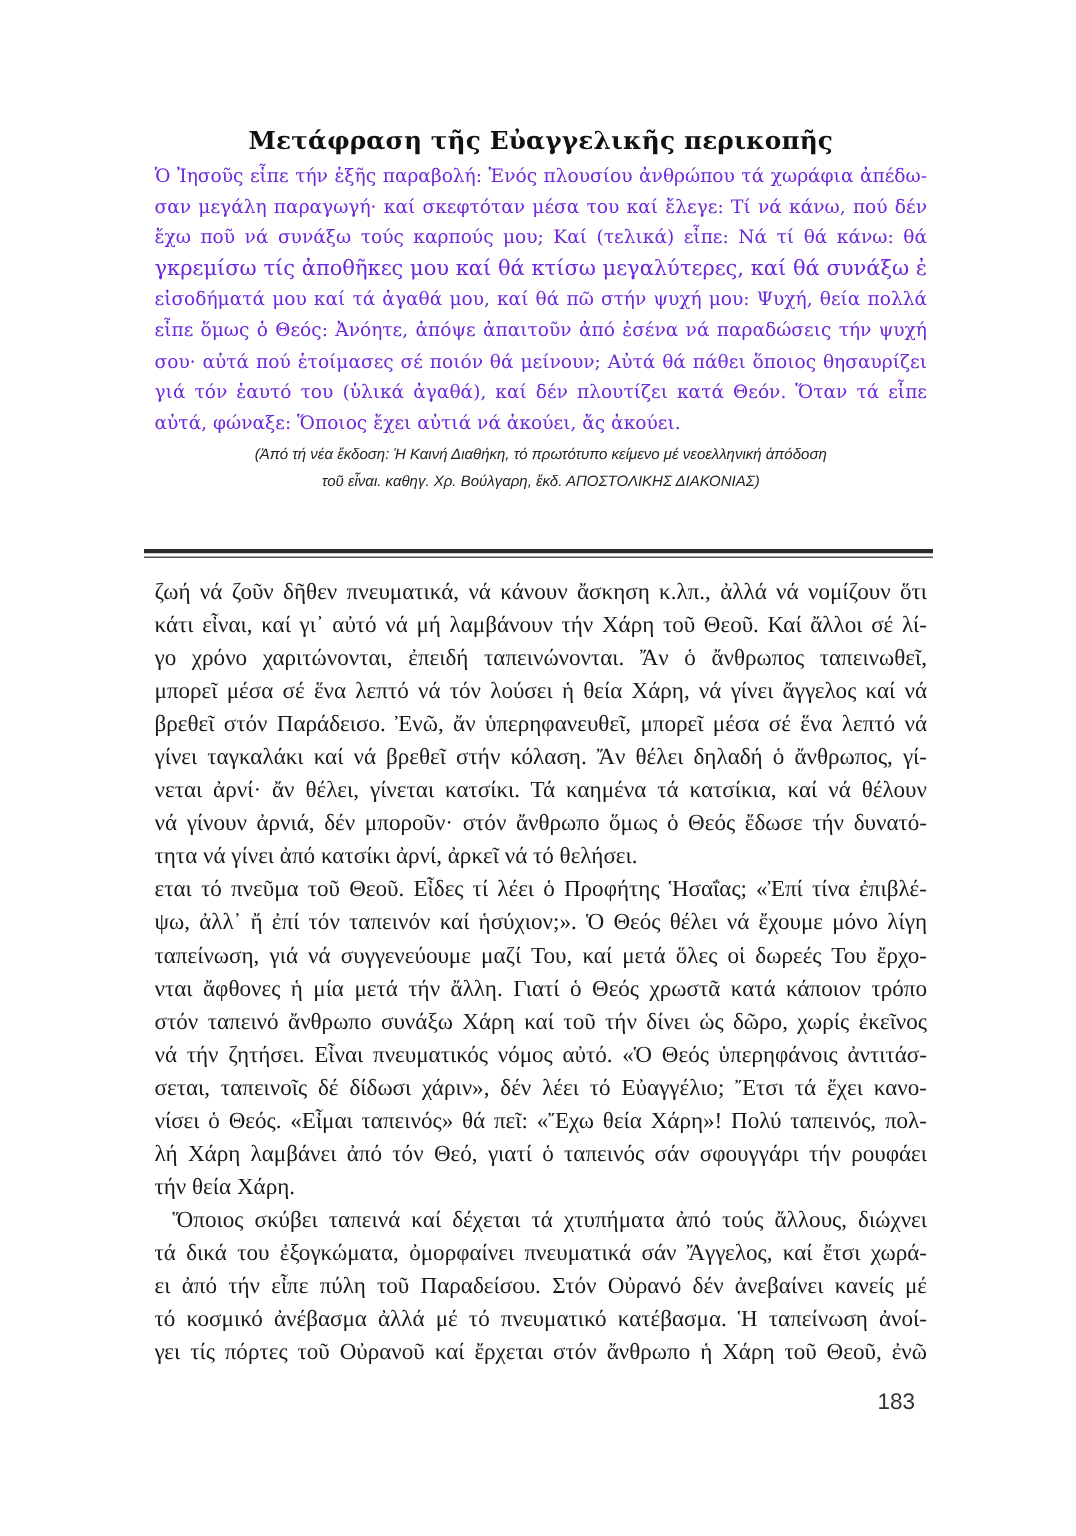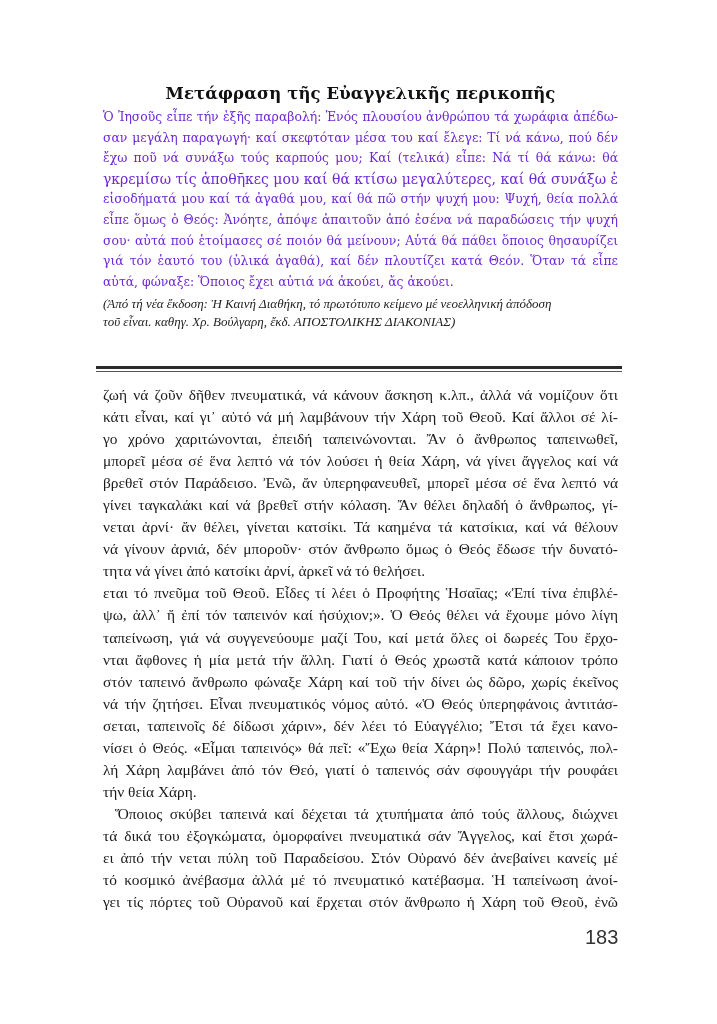--- a/index.html
+++ b/index.html
@@ -3,29 +3,29 @@
   <meta charset="utf-8">
   <style>
     html, body { margin: 0; padding: 0; background: #ffffff; }
     body { width: 717px; height: 1024px; position: relative; overflow: hidden; color: #1a1a1a; }
     .page { position: absolute; left: 0; top: 0; width: 662px; height: 1024px; background: #fff; }
     .box { position: absolute; left: 103px; top: 84px; width: 515px; }
     .title { font-family: "DejaVu Serif", serif; font-weight: bold; font-size: 16.5px; text-align: center; margin: 0 0 4px 0; letter-spacing: 0.1px; color: #111; }
     .gospel p { font-family: "DejaVu Serif", serif; font-size: 12.4px; line-height: 20.6px; margin: 0; text-align: justify; color: #6d28d9; }
     .line { display: block; text-align: justify; text-align-last: justify; white-space: nowrap; overflow: hidden; }
     .line.last { text-align-last: left; }
-    .source { font-family: Liberation Serif, serif; font-style: italic; font-size: 13px; line-height: 17.5px; text-align: left; margin-top: 3px; color: #222; }
+    .source { font-family: Liberation Sans, sans-serif; font-style: italic; font-size: 10px; line-height: 17.5px; text-align: center; margin-top: 3px; color: #222; }
     .rule { position: absolute; left: 96px; top: 366px; width: 526px; }
     .rule .thick { height: 3px; background: #2a2a2a; }
     .rule .gap { height: 2px; background: #fff; }
     .rule .thin { height: 1px; background: #555; }
     .main { position: absolute; left: 103px; top: 384px; width: 515px; }
     .main .line { font-family: "Liberation Serif", serif; font-size: 15.4px; line-height: 22.05px; color: #1a1a1a; }
     .main .indent { padding-left: 12px; }
-    .pageno { position: absolute; left: 585px; top: 926px; font-family: "Liberation Sans", sans-serif; font-size: 20px; color: #333; }
+    .pageno { position: absolute; left: 585px; top: 926px; font-family: "Liberation Sans", sans-serif; font-size: 15px; color: #333; }
   </style>
 </head>
 <body>
 
 <div class="page">
 
   <div class="box gospel">
     <h2 class="title">Μετάφραση τῆς Εὐαγγελικῆς περικοπῆς</h2>
     <p>
       <span class="line">Ὁ Ἰησοῦς εἶπε τήν ἑξῆς παραβολή: Ἑνός πλουσίου ἀνθρώπου τά χωράφια ἀπέδω-</span>
@@ -60,30 +60,30 @@
       <span class="line">γίνει ταγκαλάκι καί νά βρεθεῖ στήν κόλαση. Ἄν θέλει δηλαδή ὁ ἄνθρωπος, γί-</span>
       <span class="line">νεται ἀρνί· ἄν θέλει, γίνεται κατσίκι. Τά καημένα τά κατσίκια, καί νά θέλουν</span>
       <span class="line">νά γίνουν ἀρνιά, δέν μποροῦν· στόν ἄνθρωπο ὅμως ὁ Θεός ἔδωσε τήν δυνατό-</span>
       <span class="line last">τητα νά γίνει ἀπό κατσίκι ἀρνί, ἀρκεῖ νά τό θελήσει.</span>
     </div>
     <div>
       <span class="line">εται τό πνεῦμα τοῦ Θεοῦ. Εἶδες τί λέει ὁ Προφήτης Ἡσαΐας; «Ἐπί τίνα ἐπιβλέ-</span>
       <span class="line">ψω, ἀλλ᾽ ἤ ἐπί τόν ταπεινόν καί ἡσύχιον;». Ὁ Θεός θέλει νά ἔχουμε μόνο λίγη</span>
       <span class="line">ταπείνωση, γιά νά συγγενεύουμε μαζί Του, καί μετά ὅλες οἱ δωρεές Του ἔρχο-</span>
       <span class="line">νται ἄφθονες ἡ μία μετά τήν ἄλλη. Γιατί ὁ Θεός χρωστᾶ κατά κάποιον τρόπο</span>
-      <span class="line">στόν ταπεινό ἄνθρωπο φώναξε Χάρη καί τοῦ τήν δίνει ὡς δῶρο, χωρίς ἐκεῖνος</span>
+      <span class="line">στόν ταπεινό ἄνθρωπο συνάξω Χάρη καί τοῦ τήν δίνει ὡς δῶρο, χωρίς ἐκεῖνος</span>
       <span class="line">νά τήν ζητήσει. Εἶναι πνευματικός νόμος αὐτό. «Ὁ Θεός ὑπερηφάνοις ἀντιτάσ-</span>
       <span class="line">σεται, ταπεινοῖς δέ δίδωσι χάριν», δέν λέει τό Εὐαγγέλιο; Ἔτσι τά ἔχει κανο-</span>
       <span class="line">νίσει ὁ Θεός. «Εἶμαι ταπεινός» θά πεῖ: «Ἔχω θεία Χάρη»! Πολύ ταπεινός, πολ-</span>
       <span class="line">λή Χάρη λαμβάνει ἀπό τόν Θεό, γιατί ὁ ταπεινός σάν σφουγγάρι τήν ρουφάει</span>
       <span class="line last">τήν θεία Χάρη.</span>
     </div>
     <div>
       <span class="line indent">Ὅποιος σκύβει ταπεινά καί δέχεται τά χτυπήματα ἀπό τούς ἄλλους, διώχνει</span>
       <span class="line">τά δικά του ἐξογκώματα, ὀμορφαίνει πνευματικά σάν Ἄγγελος, καί ἔτσι χωρά-</span>
-      <span class="line">ει ἀπό τήν νεται πύλη τοῦ Παραδείσου. Στόν Οὐρανό δέν ἀνεβαίνει κανείς μέ</span>
+      <span class="line">ει ἀπό τήν εἶπε πύλη τοῦ Παραδείσου. Στόν Οὐρανό δέν ἀνεβαίνει κανείς μέ</span>
       <span class="line">τό κοσμικό ἀνέβασμα ἀλλά μέ τό πνευματικό κατέβασμα. Ἡ ταπείνωση ἀνοί-</span>
       <span class="line">γει τίς πόρτες τοῦ Οὐρανοῦ καί ἔρχεται στόν ἄνθρωπο ἡ Χάρη τοῦ Θεοῦ, ἐνῶ</span>
     </div>
   </div>
 
   <div class="pageno">183</div>
 </div>
 
 </body></html>

